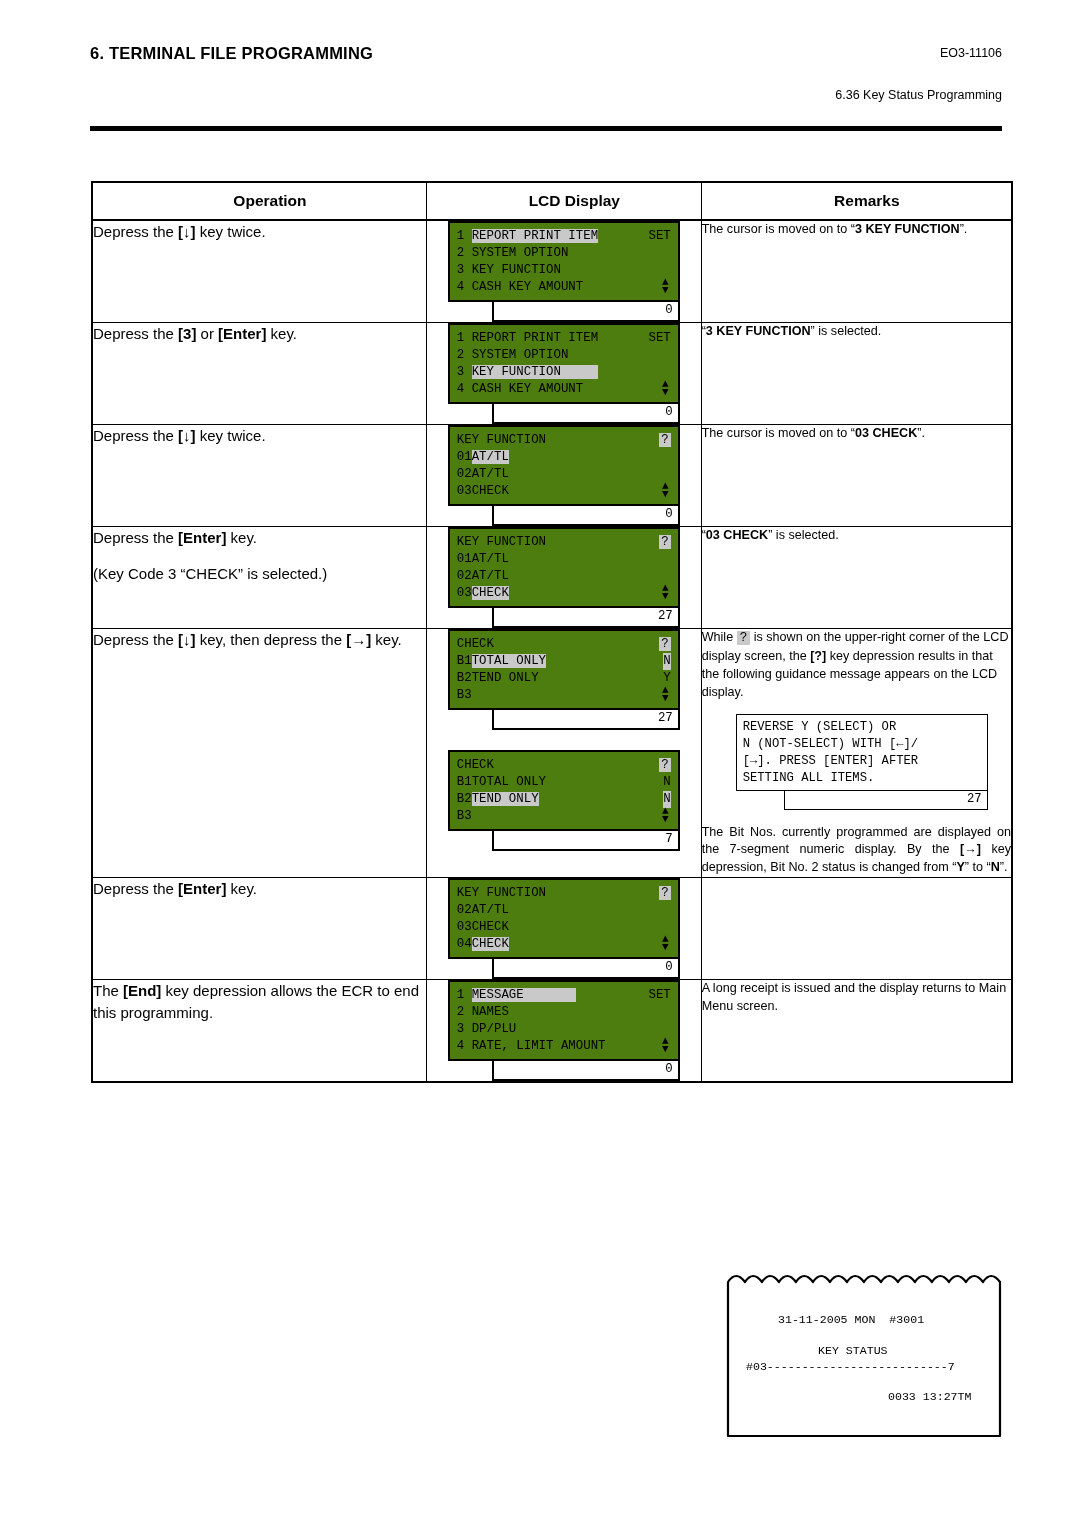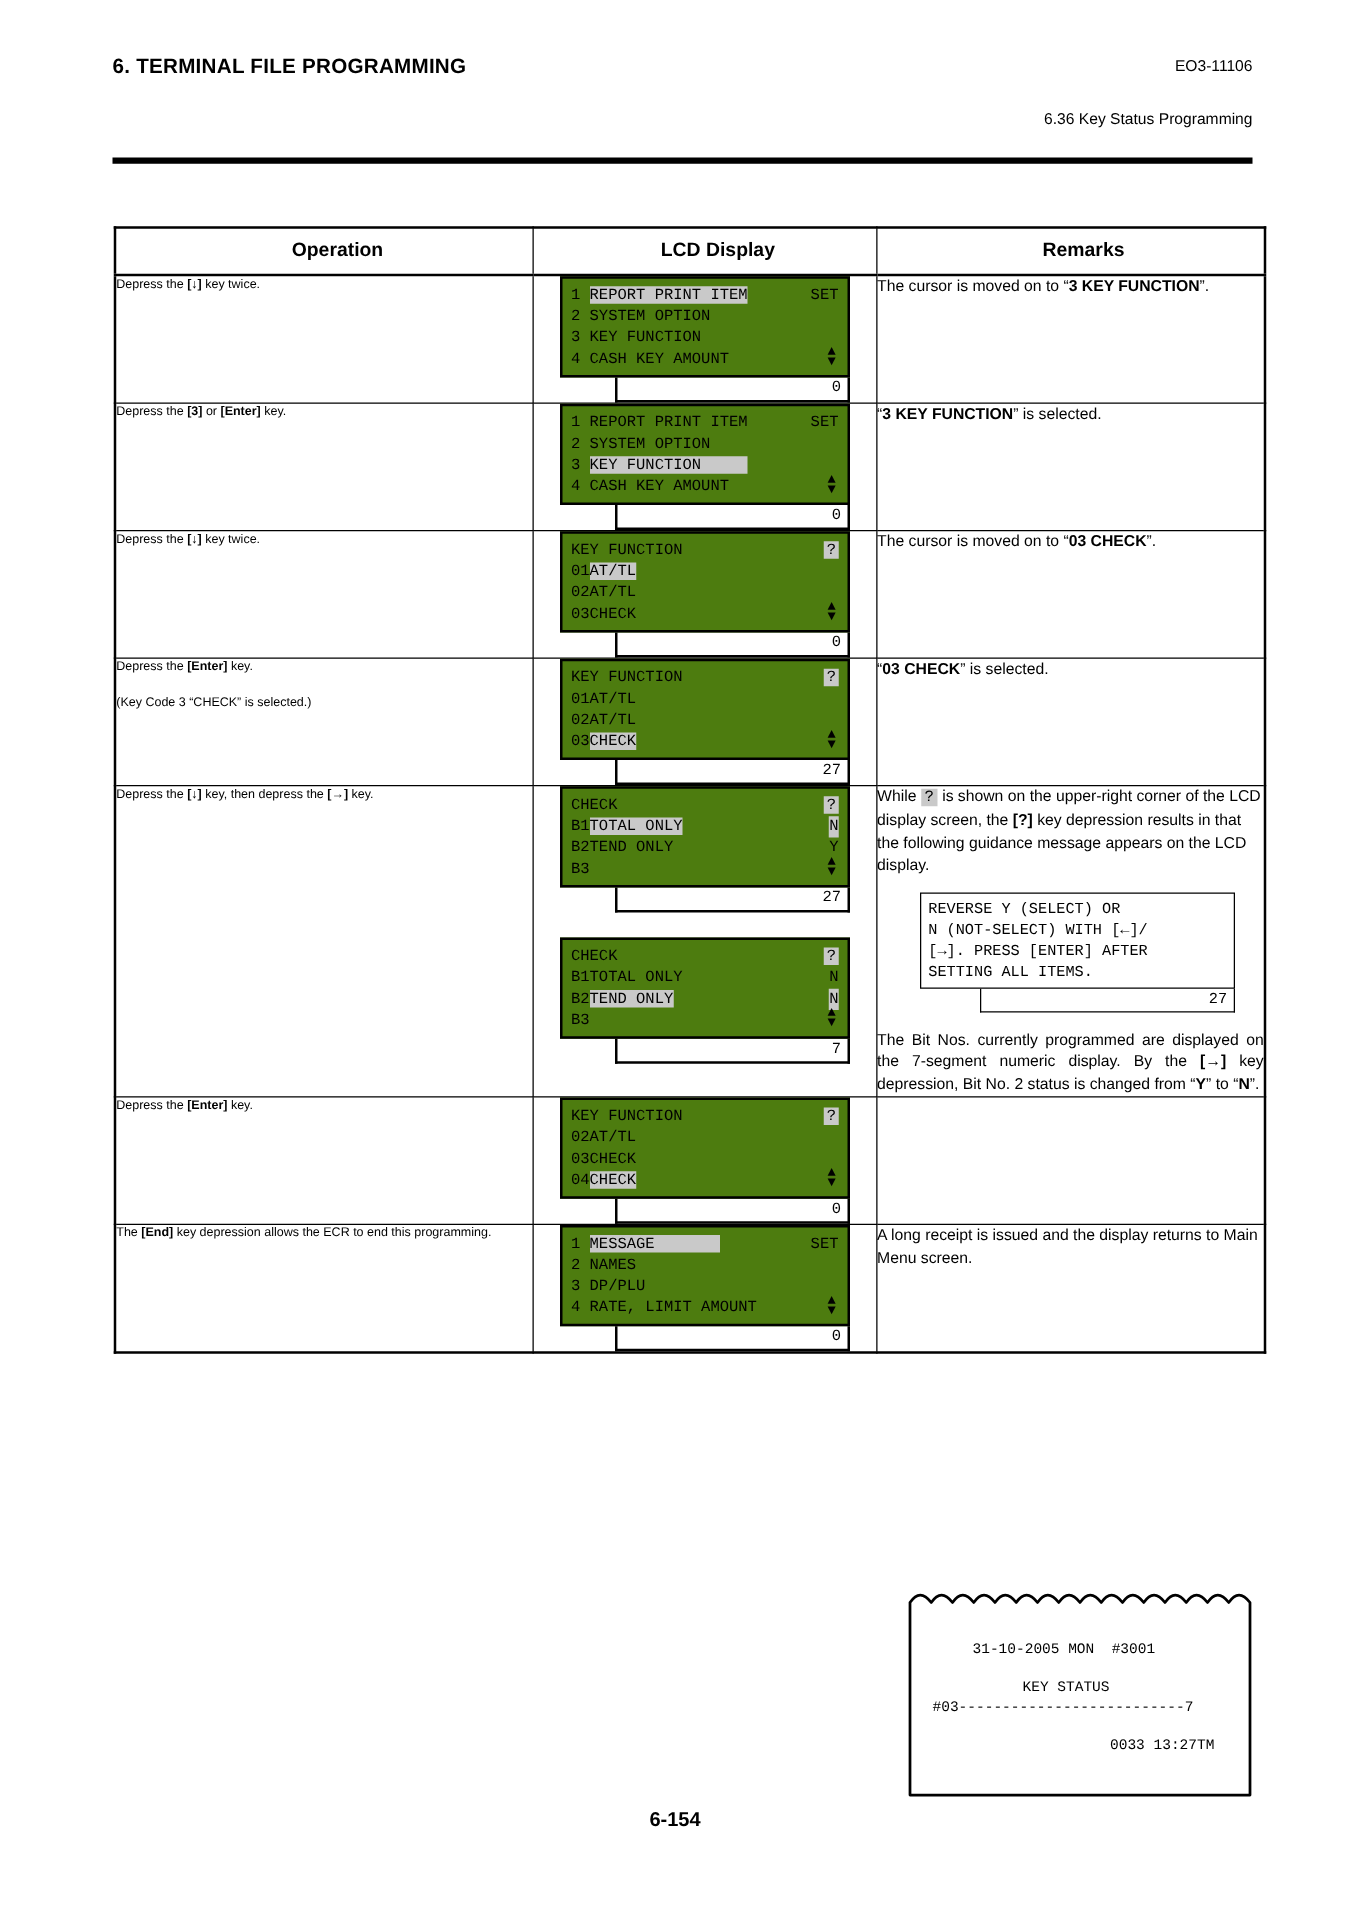--- a/index.html
+++ b/index.html
@@ -24,21 +24,21 @@
   .contd { position:absolute; left:0; top:150px; width:1080px; text-align:center; font-size:15px; }
 
   
   .tbl { position:absolute; left:91px; top:181px; width:922px; border:2.5px solid #000; border-collapse:collapse; }
   .tbl td, .tbl th { border:1.2px solid #000; vertical-align:top; padding:0; }
   .tbl .thead th { border-bottom:2.5px solid #000; text-align:center; font-size:15.5px; font-weight:bold; height:38px; vertical-align:middle;padding-left:21px; }
   .c-op  { width:336px; }
   .c-lcd { width:275px; }
   .c-rm  { width:311px; }
 
-  .op-cell { padding:14px 10px 8px 14px; font-size:10px; line-height:1.45; }
+  .op-cell { padding:14px 10px 8px 14px; font-size:15px; line-height:1.45; }
   .op-cell p { margin:0 0 14px 0; }
   .op-cell p:last-child { margin-bottom:0; }
   .rm-cell { padding:12px 12px 8px 12px; font-size:12.6px; line-height:1.42; }
   .rm-cell p { margin:0 0 12px 0; }
   .rm-cell p:last-child { margin-bottom:0; }
   .rm-cell p.just { text-align:justify; }
   .lcd-cell { padding:12px 0 12px 0; text-align:center; }
 
   b, .b { font-weight:bold; }
 
@@ -224,21 +224,20 @@
   </table>
 
   <div class="receipt">
     <svg width="278" height="172" viewBox="0 0 278 172">
       <path d="M2,14 Q10,2 19,14 Q27,2 36,14 Q44,2 53,14 Q61,2 70,14 Q78,2 87,14 Q95,2 104,14
                Q112,2 121,14 Q129,2 138,14 Q146,2 155,14 Q163,2 172,14 Q180,2 189,14
                Q197,2 206,14 Q214,2 223,14 Q231,2 240,14 Q248,2 257,14 Q265,2 274,14
                L274,168 L2,168 Z" fill="#ffffff" stroke="#000000" stroke-width="2.2" stroke-linejoin="round"></path>
     </svg>
     <div class="rc-text">
-      <div style="left:52px; top:44px;">31-10-2005 MON  #3001</div>
+      <div style="left:52px; top:44px;">31-11-2005 MON  #3001</div>
       <div style="left:92px; top:75px;">KEY STATUS</div>
       <div style="left:20px; top:91px;">#03--------------------------7</div>
       <div style="left:162px; top:121px;">0033 13:27TM</div>
     </div>
   </div>
 
-  <div class="pagenum">6-154</div>
 </div>
 
 </body></html>

